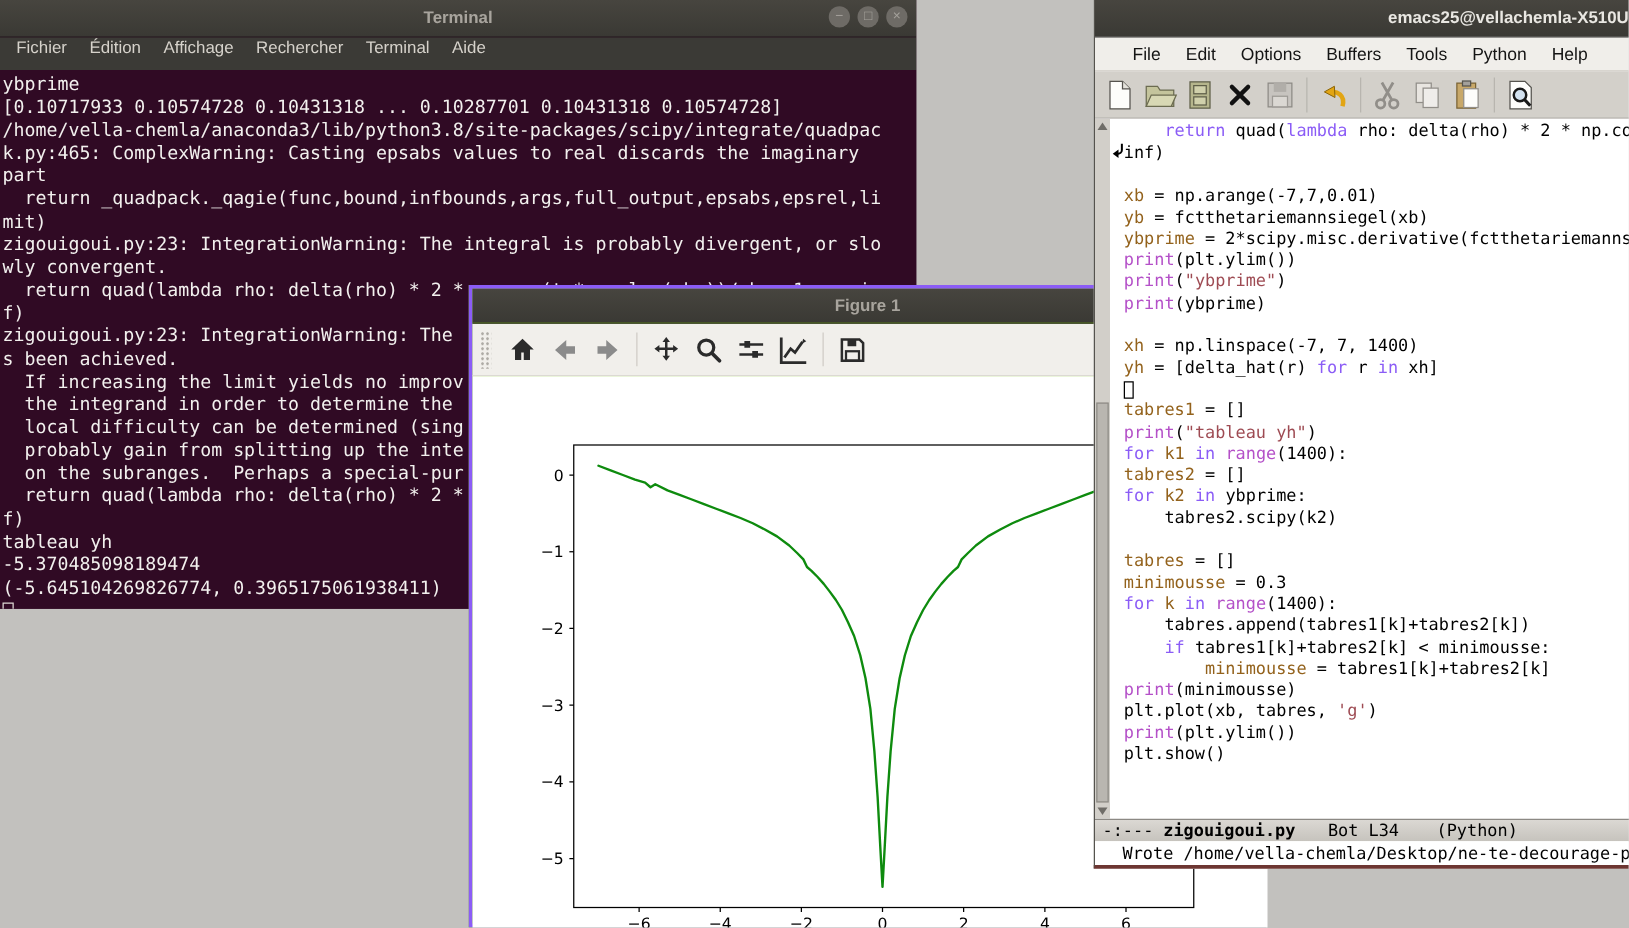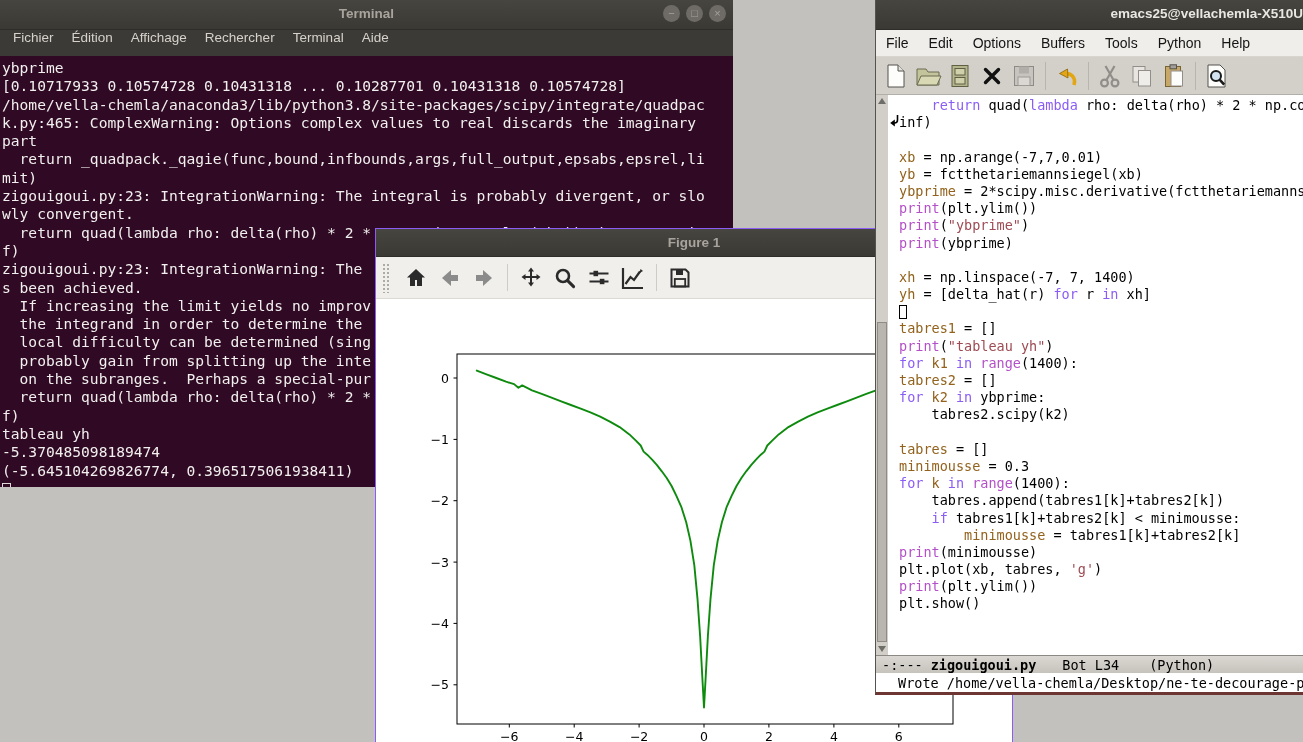--- a/index.html
+++ b/index.html
@@ -24,38 +24,38 @@
   .term-menubar span { color:#d6d2cb; font-size:13.5px; padding:0 9px; }
   #term-body { position:absolute; left:0; top:56px; right:0; bottom:0; background:#300a24;
                padding:3px 0 0 2px; overflow:hidden; }
   .term-line { font-family:"DejaVu Sans Mono", monospace; font-size:14.6px; line-height:18.3px;
                color:#f2f0ee; white-space:pre; }
   .term-cursor { display:inline-block; width:9px; height:14px; border:1px solid #ddd9d4;
                  vertical-align:middle; }
 
   
   #figure { left:375px; top:228px; width:638px; height:514px; z-index:2;
-            border:1px solid #8b5cf6; background:#84cc16; }
+            border:3px solid #8b5cf6; background:#84cc16; }
   #figure .titlebar { height:28px; }
   .fig-toolbar { height:42px; background:#f1efeb; border-bottom:1px solid #dcd9d3;
                  display:flex; align-items:center; padding-left:6px; }
   .drag-dots { width:9px; height:30px; margin-right:8px;
                background-image:radial-gradient(#aeaba5 1px, transparent 1.2px);
                background-size:4px 4px; }
   .fig-tool { width:26px; height:26px; margin:0 4px; display:flex; align-items:center; justify-content:center; }
   .tool-sep { width:1px; height:27px; background:#cfccc6; margin:0 6px; }
   #fig-canvas { position:absolute; left:0; top:70px; width:636px; height:444px; background:#fff; }
   #plot-svg .tick { font-family:"DejaVu Sans", sans-serif; font-size:12.5px; fill:#000; }
 
   
   #emacs { left:875px; top:0; width:428px; height:695px; z-index:3; background:#fff;
            border-left:1px solid #55534e; border-bottom:3px solid #6d3632; }
   #emacs .titlebar .title { text-align:right; padding-left:225px; }
   .emacs-menubar { height:27px; background:#f0eeea; display:flex; align-items:center;
-                   border-bottom:1px solid #d8d5cf; }
+                   border-bottom:1px solid #d8d5cf;padding-left:20px; }
   .emacs-menubar span { color:#141414; font-size:14px; padding:0 10px; }
   .emacs-toolbar { height:38px; background:#d3d0ca; border-bottom:1px solid #b2afa9;
                    display:flex; align-items:center; padding-left:4px; }
   .emacs-tool { width:30px; height:30px; margin:0 1px; display:flex; align-items:center; justify-content:center; }
   .etool-sep { width:1px; height:28px; background:#b8b5af; margin:0 5px; }
 
   #emacs-content { position:absolute; left:0; top:95px; width:428px; height:560px;
                    background:#fff; overflow:hidden; }
   #emacs-scrollbar { position:absolute; left:0; top:0; width:12px; height:560px; background:#d2cfc9; }
   #emacs-scroll-thumb { position:absolute; left:1px; top:227px; width:10px; height:320px;
@@ -103,21 +103,21 @@
       <span>Édition</span>
       <span>Affichage</span>
       <span>Rechercher</span>
       <span>Terminal</span>
       <span>Aide</span>
     </div>
   <div id="term-body">
       <div class="term-line">ybprime</div>
       <div class="term-line">[0.10717933 0.10574728 0.10431318 ... 0.10287701 0.10431318 0.10574728]</div>
       <div class="term-line">/home/vella-chemla/anaconda3/lib/python3.8/site-packages/scipy/integrate/quadpac</div>
-      <div class="term-line">k.py:465: ComplexWarning: Options complex values to real discards the imaginary</div>
+      <div class="term-line">k.py:465: ComplexWarning: Casting epsabs values to real discards the imaginary</div>
       <div class="term-line">part</div>
       <div class="term-line">  return _quadpack._qagie(func,bound,infbounds,args,full_output,epsabs,epsrel,li</div>
       <div class="term-line">mit)</div>
       <div class="term-line">zigouigoui.py:23: IntegrationWarning: The integral is probably divergent, or slo</div>
       <div class="term-line">wly convergent.</div>
       <div class="term-line">  return quad(lambda rho: delta(rho) * 2 * np.cos(t * np.log(rho))/rho, 1, np.in</div>
       <div class="term-line">f)</div>
       <div class="term-line">zigouigoui.py:23: IntegrationWarning: The </div>
       <div class="term-line">s been achieved.</div>
       <div class="term-line">  If increasing the limit yields no improv</div>

